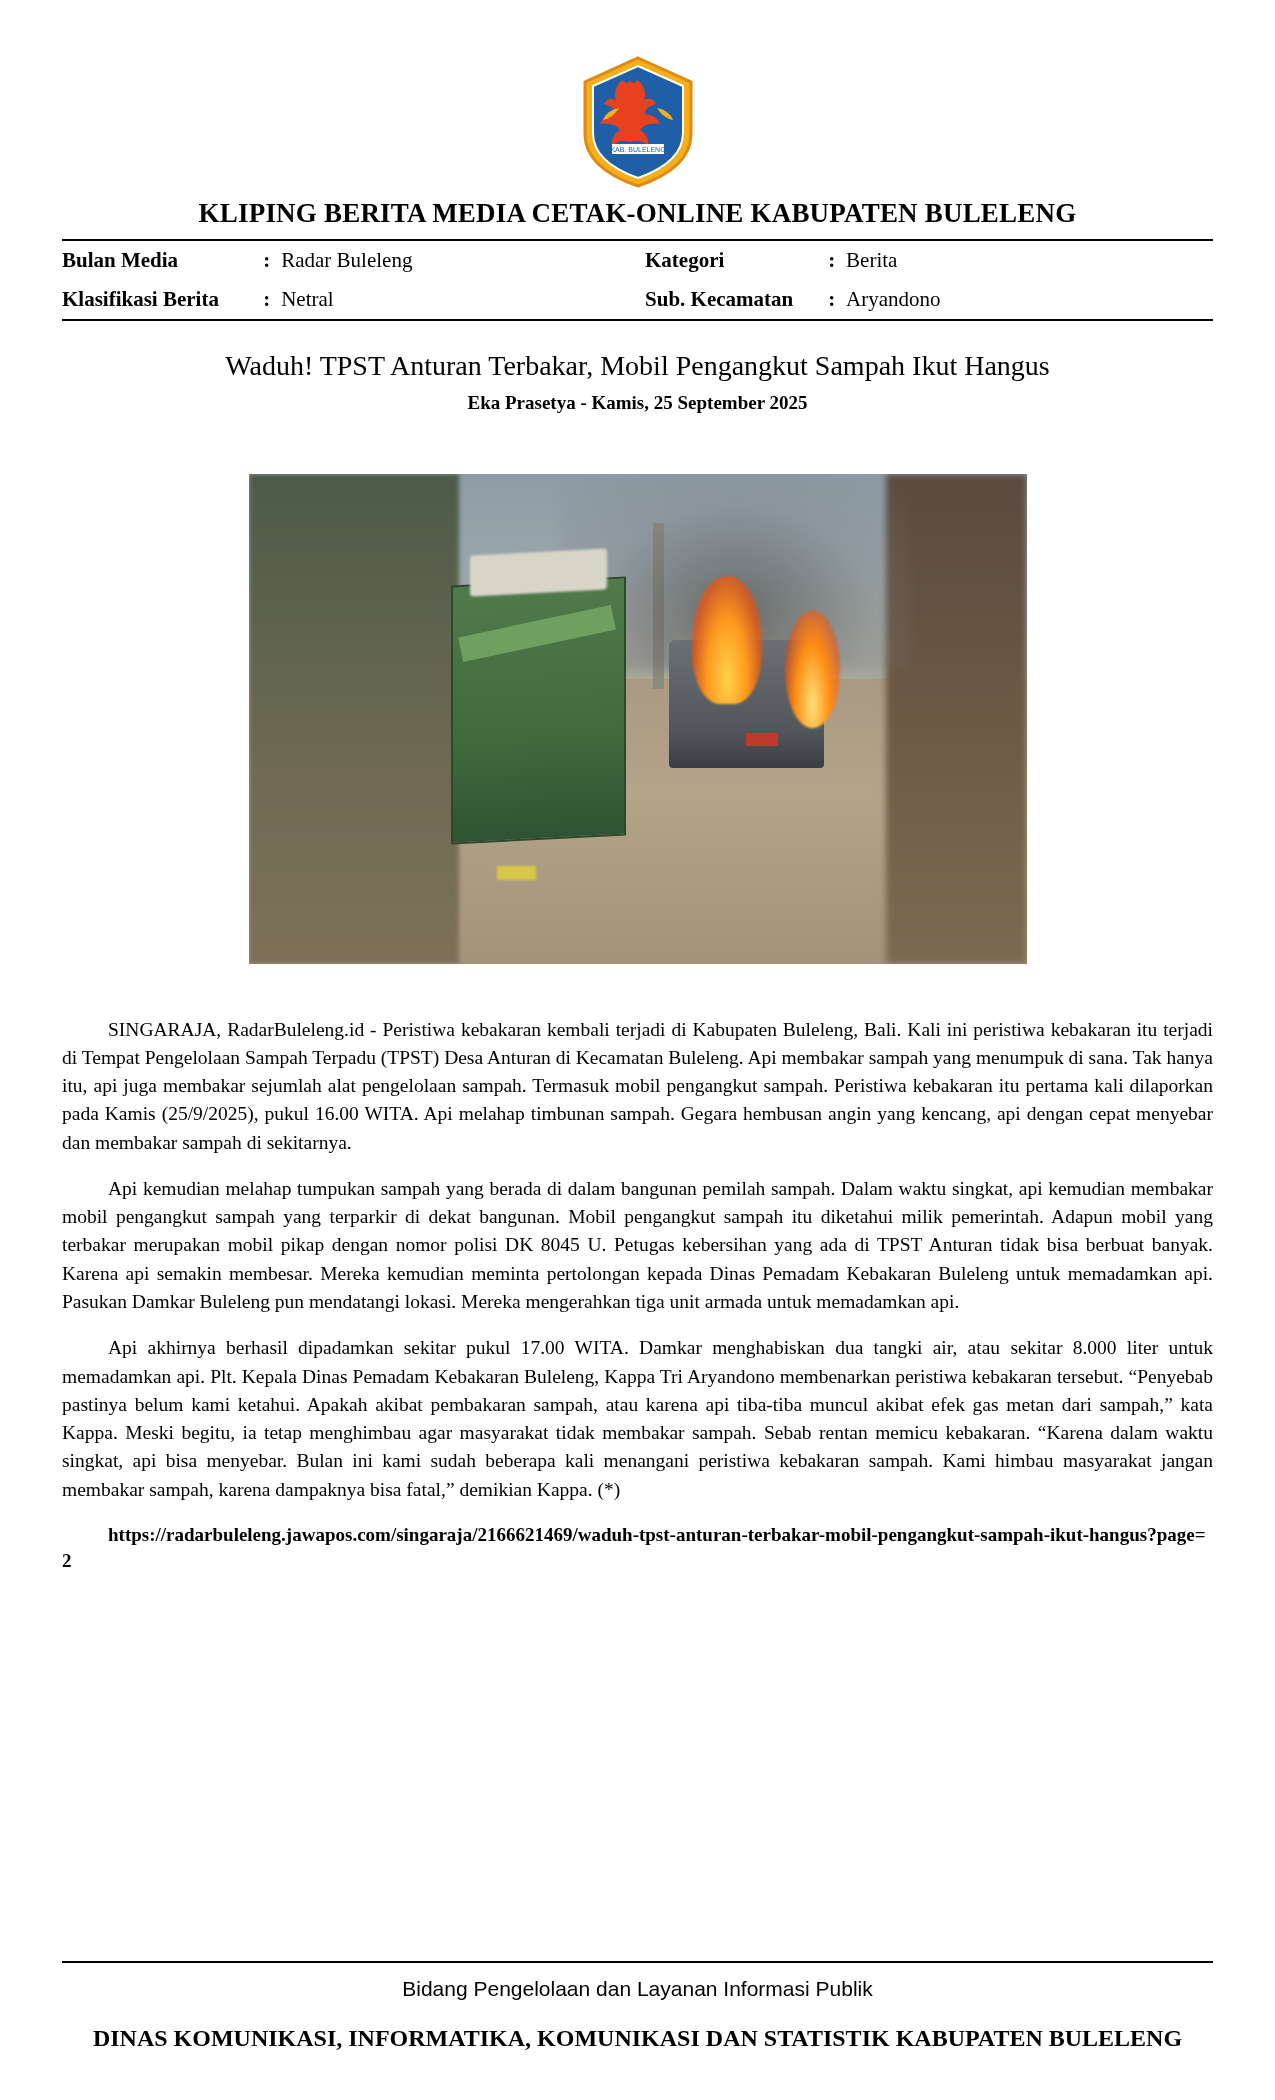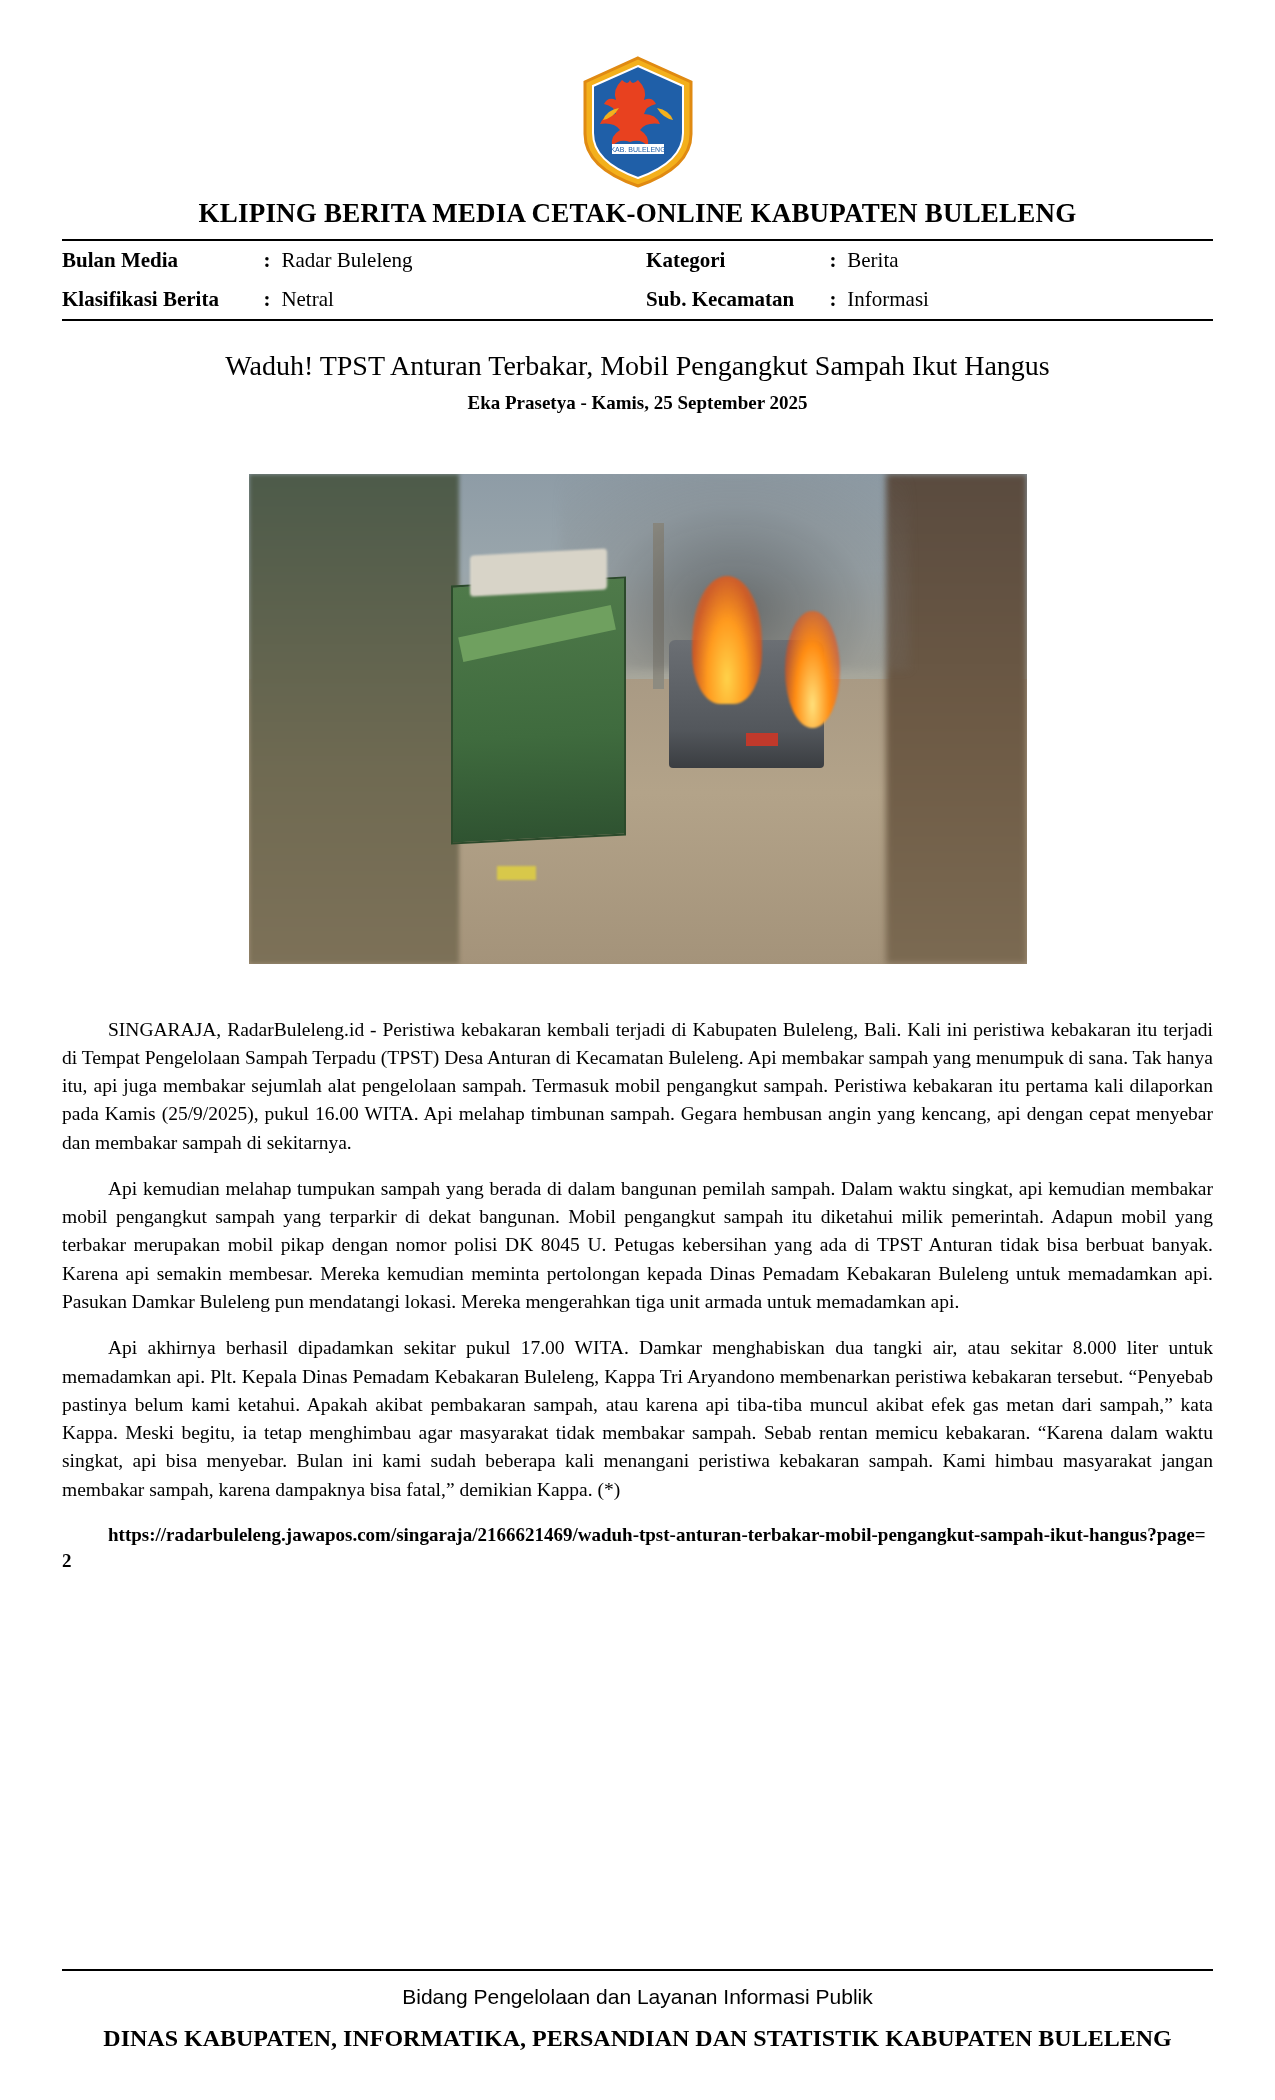--- a/index.html
+++ b/index.html
@@ -215,21 +215,21 @@
     text-align: center;
   }
   .footer hr {
     border: none;
     border-top: 2px solid #000;
     margin-bottom: 14px;
   }
   .footer .line1 {
     font-family: "Liberation Sans", sans-serif;
     font-size: 21px;
-    margin-bottom: 16px;
+    margin-bottom: 24px;
     text-align: center;
   }
   .footer .line2 {
     font-family: "Liberation Serif", serif;
     font-weight: bold;
     font-size: 24px;
   }
 </style>
 </head>
 <body>
@@ -263,21 +263,21 @@
       <td class="lbl2">Kategori</td>
       <td class="colon2">:</td>
       <td class="val">Berita</td>
     </tr>
     <tr>
       <td class="lbl">Klasifikasi Berita</td>
       <td class="colon">:</td>
       <td class="val">Netral</td>
       <td class="lbl2">Sub. Kecamatan</td>
       <td class="colon2">:</td>
-      <td class="val">Informasi</td>
+      <td class="val">Aryandono</td>
     </tr>
   </tbody>
     </table>
 
   <hr class="rule">
 
   <div class="article-title">Waduh! TPST Anturan Terbakar, Mobil Pengangkut Sampah Ikut Hangus</div>
   <div class="byline">Eka Prasetya - Kamis, 25 September 2025</div>
 
   <div class="figure">
@@ -299,16 +299,16 @@
   <div class="body">
     <p>SINGARAJA, RadarBuleleng.id - Peristiwa kebakaran kembali terjadi di Kabupaten Buleleng, Bali. Kali ini peristiwa kebakaran itu terjadi di Tempat Pengelolaan Sampah Terpadu (TPST) Desa Anturan di Kecamatan Buleleng. Api membakar sampah yang menumpuk di sana. Tak hanya itu, api juga membakar sejumlah alat pengelolaan sampah. Termasuk mobil pengangkut sampah. Peristiwa kebakaran itu pertama kali dilaporkan pada Kamis (25/9/2025), pukul 16.00 WITA. Api melahap timbunan sampah. Gegara hembusan angin yang kencang, api dengan cepat menyebar dan membakar sampah di sekitarnya.</p>
     <p>Api kemudian melahap tumpukan sampah yang berada di dalam bangunan pemilah sampah. Dalam waktu singkat, api kemudian membakar mobil pengangkut sampah yang terparkir di dekat bangunan. Mobil pengangkut sampah itu diketahui milik pemerintah. Adapun mobil yang terbakar merupakan mobil pikap dengan nomor polisi DK 8045 U. Petugas kebersihan yang ada di TPST Anturan tidak bisa berbuat banyak. Karena api semakin membesar. Mereka kemudian meminta pertolongan  kepada Dinas Pemadam Kebakaran Buleleng untuk memadamkan api. Pasukan Damkar Buleleng pun mendatangi lokasi. Mereka mengerahkan tiga unit armada untuk memadamkan api.</p>
     <p>Api akhirnya berhasil dipadamkan sekitar pukul 17.00 WITA. Damkar menghabiskan dua tangki air, atau sekitar 8.000 liter untuk memadamkan api. Plt. Kepala Dinas Pemadam Kebakaran Buleleng, Kappa Tri Aryandono membenarkan peristiwa kebakaran tersebut. “Penyebab pastinya belum kami ketahui. Apakah akibat pembakaran sampah, atau karena api tiba-tiba muncul akibat efek gas metan dari sampah,” kata Kappa. Meski begitu, ia tetap menghimbau agar masyarakat tidak membakar sampah. Sebab rentan memicu kebakaran. “Karena dalam waktu singkat, api bisa menyebar. Bulan ini kami sudah beberapa kali menangani peristiwa kebakaran sampah. Kami himbau masyarakat jangan membakar sampah, karena dampaknya bisa fatal,” demikian Kappa. (*)</p>
     <p class="source-link">https://radarbuleleng.jawapos.com/singaraja/2166621469/waduh-tpst-anturan-terbakar-mobil-pengangkut-sampah-ikut-hangus?page=2</p>
   </div>
 
   <div class="footer">
     <hr>
     <div class="line1">Bidang Pengelolaan dan Layanan Informasi Publik</div>
-    <div class="line2">DINAS KABUPATEN, INFORMATIKA, PERSANDIAN DAN STATISTIK KABUPATEN BULELENG</div>
+    <div class="line2">DINAS KOMUNIKASI, INFORMATIKA, KOMUNIKASI DAN STATISTIK KABUPATEN BULELENG</div>
   </div>
 
 </div>
 
 </body></html>

